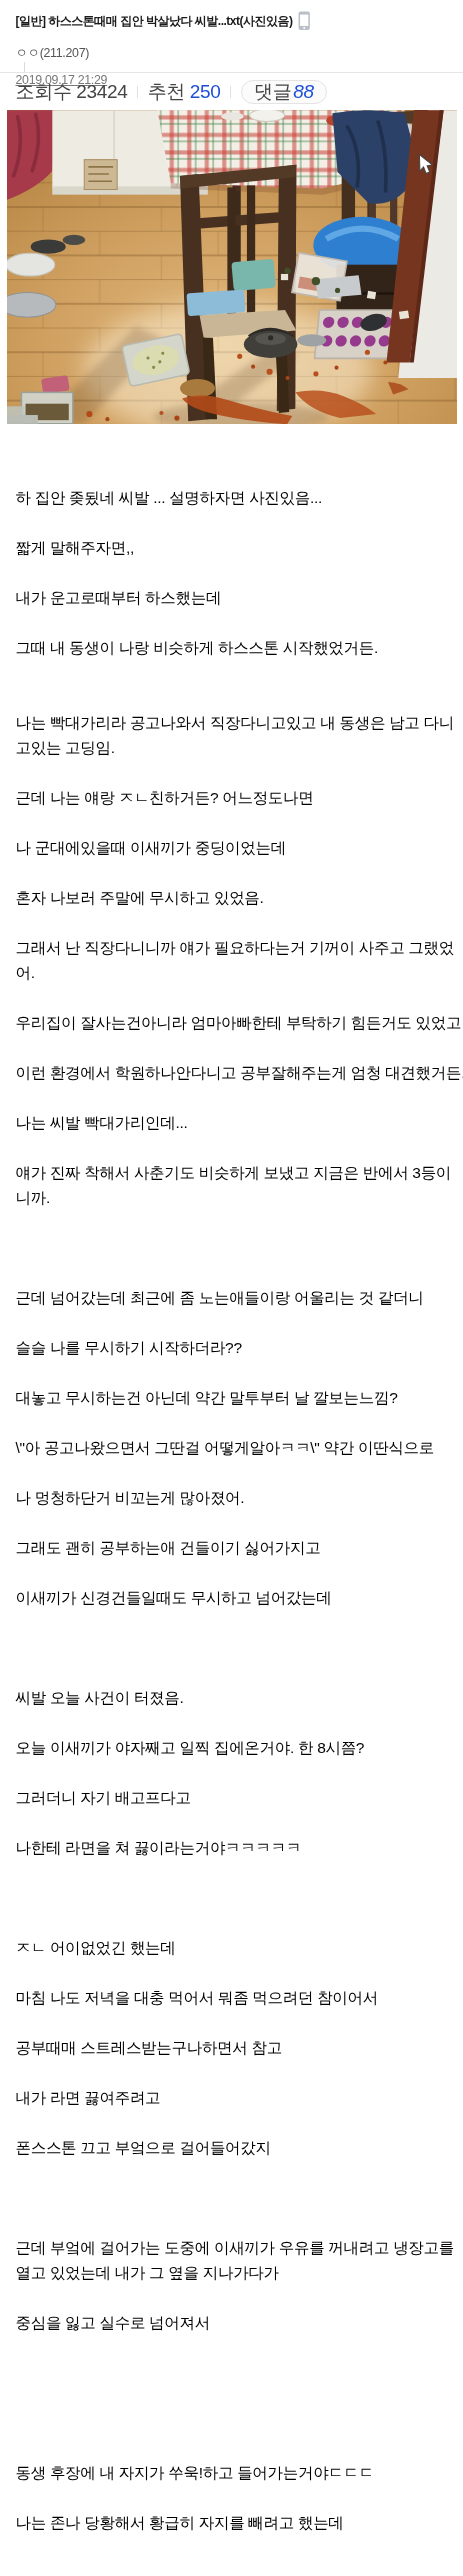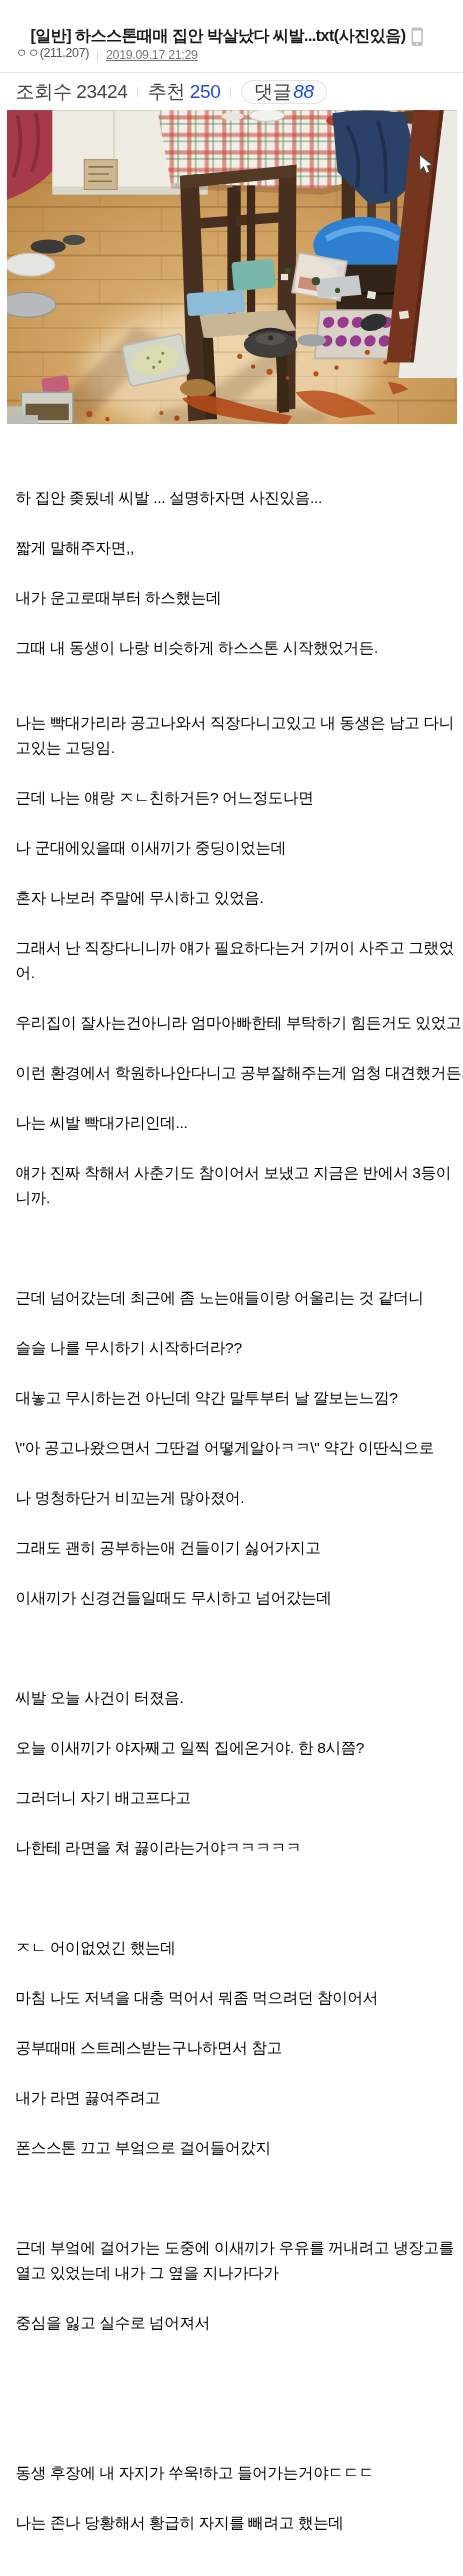--- a/index.html
+++ b/index.html
@@ -1,23 +1,23 @@
 <!DOCTYPE html>
 <html style="font-size:8.2px"><head>
 <meta charset="utf-8">
 <style>
   html,body{margin:0;padding:0;background:#fff;}
   .page{position:relative;width:464px;height:2926px;background:#fff;overflow:hidden;
         font-family:"Liberation Sans","DejaVu Sans",sans-serif;}
-  .title{position:absolute;top:11.3px;left:15.5px;right:10.3px;margin:15px;
-         font-size:16px;font-weight:700;color:#1b1b1b;letter-spacing:-0.5px;
+  .title{position:absolute;top:11.3px;left:15.5px;right:10.3px;margin:0;
+         font-size:12px;font-weight:700;color:#1b1b1b;letter-spacing:-0.5px;
          display:flex;align-items:center;white-space:nowrap;}
   .title .phone{margin-left:5.2px;flex:0 0 auto;}
   .meta{position:absolute;top:45px;left:15.5px;font-size:12.4px;color:#555;
-        display:flex;align-items:flex-end;letter-spacing:-0.3px;}
+        display:flex;align-items:flex-start;letter-spacing:-0.3px;flex-direction:column;}
   .meta .date{color:#787878;text-decoration:underline;}
   .msep{display:inline-block;width:0.5px;height:11.3px;background:#d9d9d9;margin:0 8.2px;}
   .divider{position:absolute;top:72px;left:0;width:464px;height:0;border-top:0.5px solid #e5e5e5;}
   .stats{position:absolute;top:80px;left:15.5px;height:24px;display:flex;align-items:center;
          font-size:19px;color:#454545;letter-spacing:-0.3px;}
   .stat .num{margin-left:4.6px;}
   .red{color:#1d4ed8;}
   .ssep{display:inline-block;width:0.5px;height:12.4px;background:#e0e0e0;margin:0 9.8px;}
   .pill{display:inline-flex;align-items:center;height:24px;padding:0 12.4px;border:0.5px solid #e4e4e4;
         border-radius:13px;background:#fbfbfb;box-sizing:border-box;cursor:pointer;justify-content:flex-end;}
@@ -264,21 +264,21 @@
       <p class="line"></p>
       <p class="line">그래서 난 직장다니니까 얘가 필요하다는거 기꺼이 사주고 그랬었</p>
       <p class="line">어.</p>
       <p class="line"></p>
       <p class="line">우리집이 잘사는건아니라 엄마아빠한테 부탁하기 힘든거도 있었고</p>
       <p class="line"></p>
       <p class="line">이런 환경에서 학원하나안다니고 공부잘해주는게 엄청 대견했거든.</p>
       <p class="line"></p>
       <p class="line">나는 씨발 빡대가리인데...</p>
       <p class="line"></p>
-      <p class="line">얘가 진짜 착해서 사춘기도 참이어서 보냈고 지금은 반에서 3등이</p>
+      <p class="line">얘가 진짜 착해서 사춘기도 비슷하게 보냈고 지금은 반에서 3등이</p>
       <p class="line">니까.</p>
       <p class="line"></p>
       <p class="line"></p>
       <p class="line"></p>
       <p class="line">근데 넘어갔는데 최근에 좀 노는애들이랑 어울리는 것 같더니</p>
       <p class="line"></p>
       <p class="line">슬슬 나를 무시하기 시작하더라??</p>
       <p class="line"></p>
       <p class="line">대놓고 무시하는건 아닌데 약간 말투부터 날 깔보는느낌?</p>
       <p class="line"></p>

